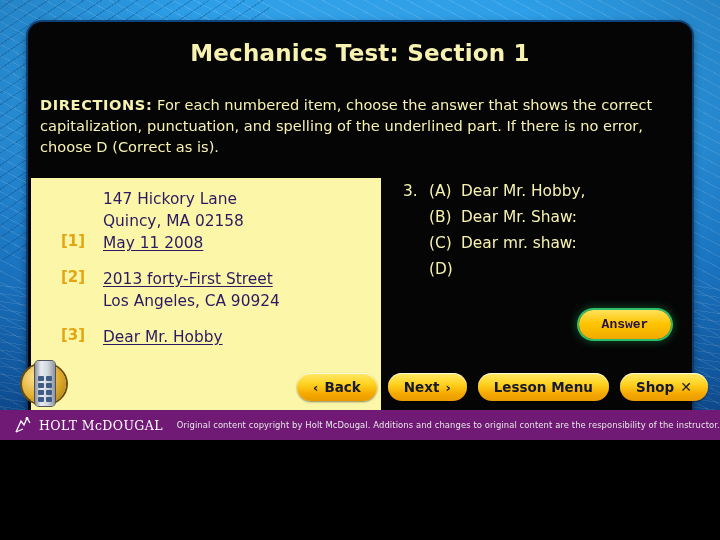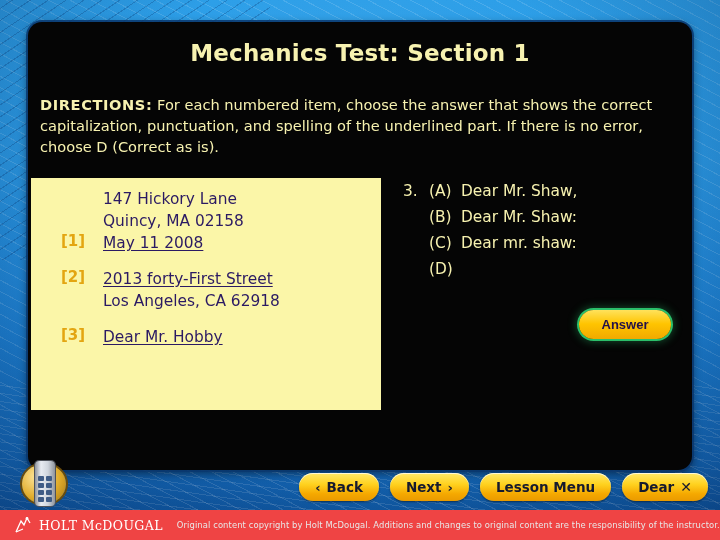--- a/index.html
+++ b/index.html
@@ -11,21 +11,21 @@
     width: 720px;
     height: 540px;
     overflow: hidden;
     font-family: "DejaVu Sans", sans-serif;
   }
 
   
   #stage {
     position: relative;
     width: 720px;
-    height: 540px;
+    height: 440px;
     overflow: hidden;
     background: #2196e8;
   }
 
   
   .bg-base {
     position: absolute;
     inset: 0;
     background:
       linear-gradient(180deg, #2d9fe8 0%, #2a96e0 30%, #1d7fd0 62%, #1569b8 85%, #0d4f96 100%);
@@ -185,21 +185,21 @@
     top: 288px;
     width: 92px;
     height: 29px;
     border-radius: 15px;
     background: linear-gradient(180deg, #ffe25c 0%, #ffc400 48%, #f0a900 100%);
     box-shadow: 0 0 0 2px #2bbf6a, 0 0 8px 3px rgba(40,200,110,0.35);
     display: flex;
     align-items: center;
     justify-content: center;
     color: #23104a;
-    font-family: Liberation Sans, sans-serif;
+    font-family: Liberation Mono, monospace;
     font-size: 13px;
     font-weight: bold;
     cursor: pointer;
     user-select: none;
   }
 
   
   .nav {
     position: absolute;
     left: 0; right: 0;
@@ -274,21 +274,21 @@
   .calc-key {
     background: #3f5c86;
     border-radius: 1px;
   }
 
   
   .footer {
     position: absolute;
     left: 0; right: 0; bottom: 0;
     height: 30px;
-    background: #ef4444;
+    background: #701a75;
     display: flex;
     align-items: center;
     padding-left: 14px;
     box-sizing: border-box;
     gap: 14px;
   }
   .brand {
     display: flex;
     align-items: center;
     gap: 7px;
@@ -344,35 +344,35 @@
             <div class="pnum">[1]</div>
             <div class="ptext u">May 11 2008</div>
           </div>
           <div class="spacer-row"></div>
           <div class="prow">
             <div class="pnum">[2]</div>
             <div class="ptext u">2013 forty-First Street</div>
           </div>
           <div class="prow">
             <div class="pnum"></div>
-            <div class="ptext">Los Angeles, CA 62918</div>
+            <div class="ptext">Los Angeles, CA 90924</div>
           </div>
           <div class="spacer-row"></div>
           <div class="prow">
             <div class="pnum">[3]</div>
             <div class="ptext u">Dear Mr. Hobby</div>
           </div>
         </div>
     </div>
 
     <div class="question" id="question-block">
         <div class="qline">
           <span class="qnum">3.</span>
           <span class="qlabel">(A)</span>
-          <span class="qtext">Dear Mr. Shaw,</span>
+          <span class="qtext">Dear Mr. Hobby,</span>
         </div>
         <div class="qline">
           <span class="qnum"></span>
           <span class="qlabel">(B)</span>
           <span class="qtext">Dear Mr. Shaw:</span>
         </div>
         <div class="qline">
           <span class="qnum"></span>
           <span class="qlabel">(C)</span>
           <span class="qtext">Dear mr. shaw:</span>
@@ -409,21 +409,21 @@
       <span>Back</span>
     </div>
     <div class="navbtn">
       <span>Next</span>
       <span class="chev">›</span>
     </div>
     <div class="navbtn">
       <span>Lesson Menu</span>
     </div>
     <div class="navbtn">
-      <span>Dear</span>
+      <span>Shop</span>
       <span class="xmark">✕</span>
     </div>
   </div>
 
   <div class="footer">
     <div class="brand">
       <span class="brand-mark">
         <svg width="18" height="16" viewBox="0 0 18 16" aria-hidden="true">
           <path d="M2 15 L7 4 L10 8 L13 1 L16 6" stroke="#ffffff" stroke-width="1.3" fill="none"></path>
           <circle cx="13" cy="1.5" r="1.4" fill="#ffffff"></circle>

